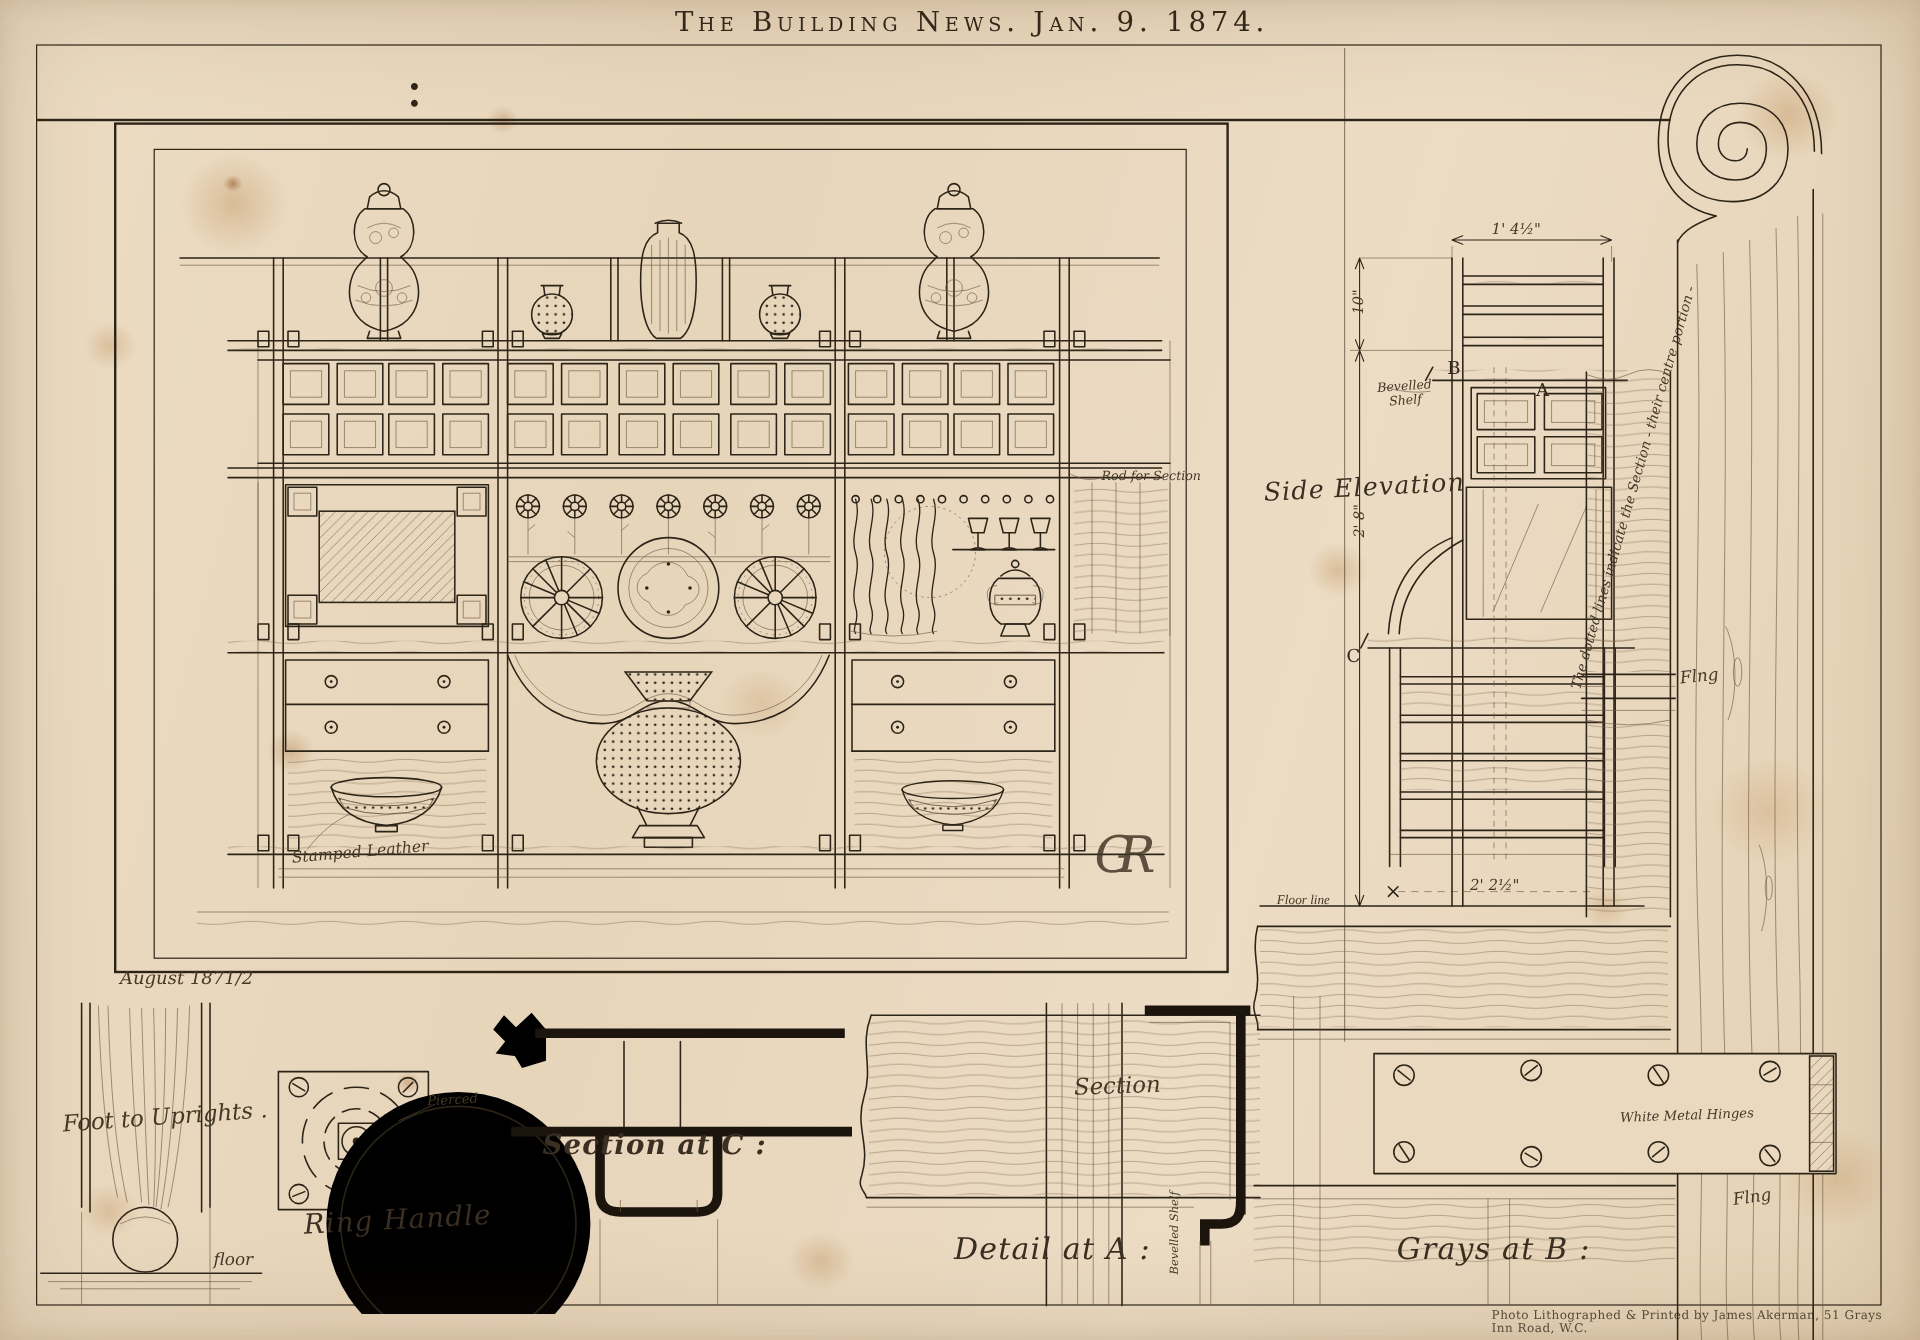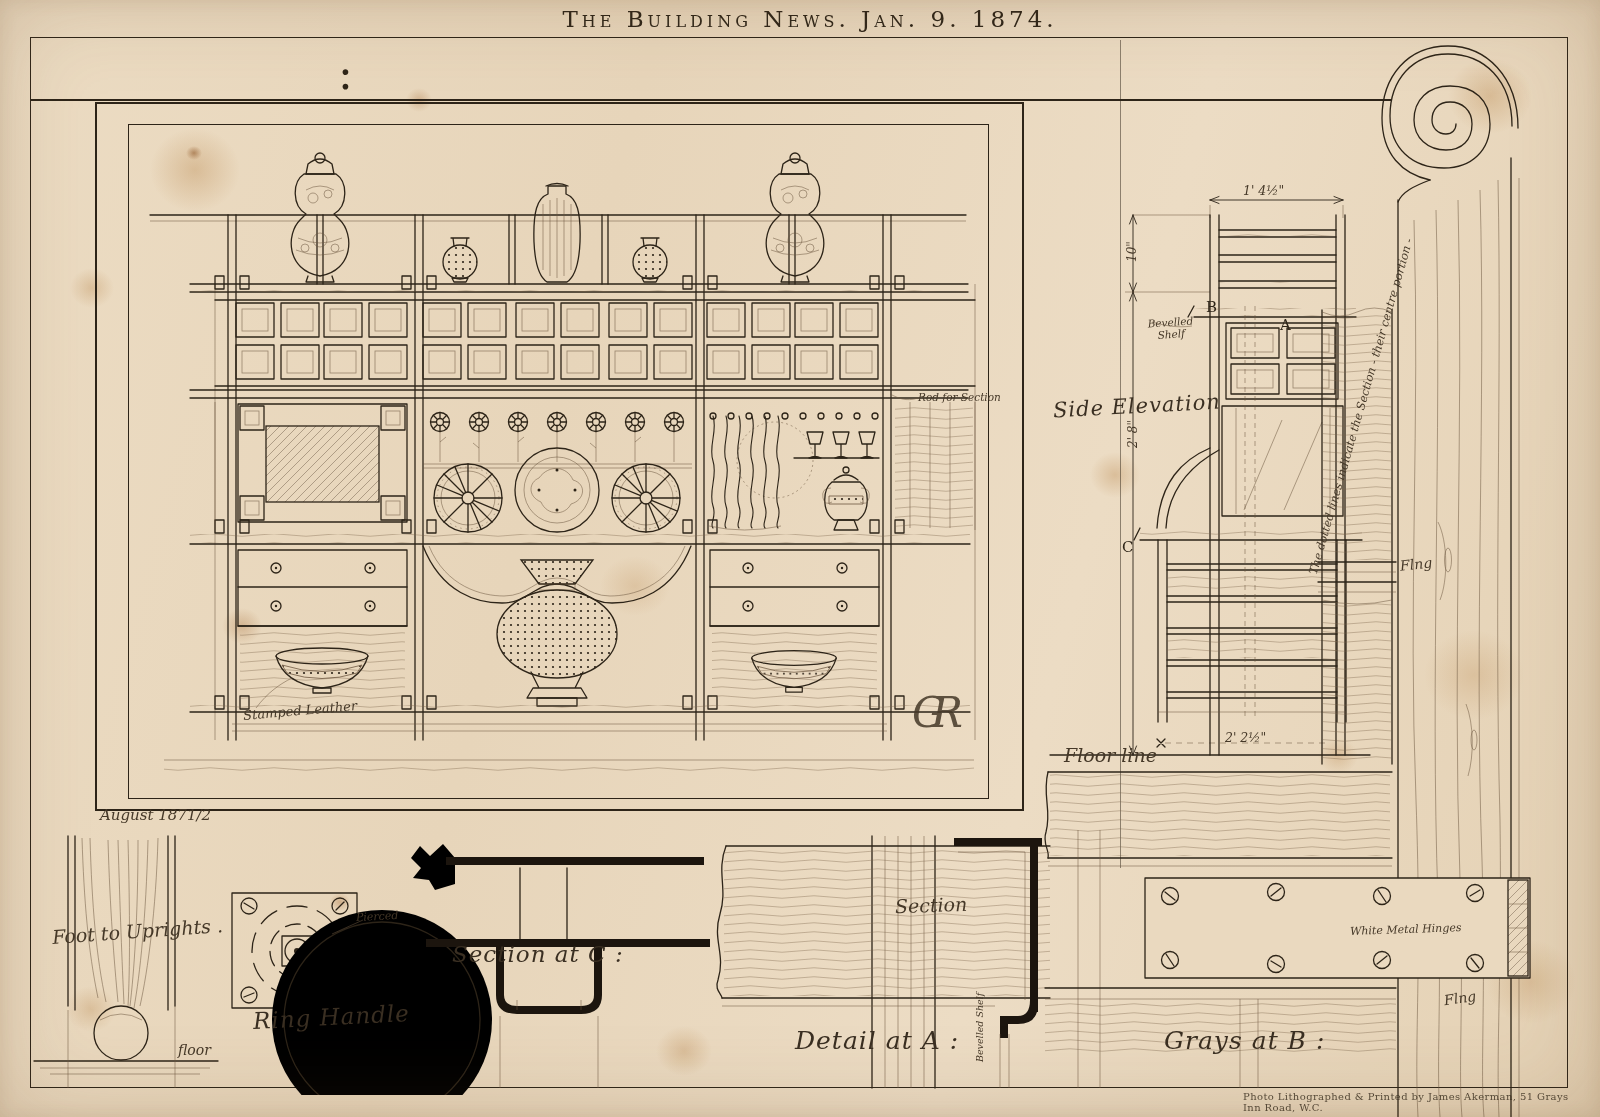--- a/index.html
+++ b/index.html
@@ -387,21 +387,21 @@
   <div class="hand vert-note" style="left:1126px;top:448px;font-size:12px;">2' 8"</div>
   <div class="hand" style="left:1225px;top:730px;font-size:12.5px;">2' 2½"</div>
   <div class="marker" style="left:1206px;top:298px;">B</div>
   <div class="marker" style="left:1280px;top:316px;">A</div>
   <div class="marker" style="left:1122px;top:538px;">C</div>
   <div class="hand" style="left:1148px;top:316px;font-size:10.5px;line-height:1.15;text-align:center;transform:rotate(-4deg);">
     <span>Bevelled</span><br>
     <span>Shelf</span>
   </div>
   <div class="hand" style="left:1306px;top:572px;font-size:11.5px;transform-origin:0 0;transform:rotate(-74deg);">The dotted lines indicate the Section - their centre portion -</div>
-  <div class="hand" style="left:1064px;top:744px;font-size:19px;">Floor line</div>
+  <div class="hand" style="left:1064px;top:744px;font-size:11px;font-family:Liberation Serif, serif;">Floor line</div>
   <div class="hand" style="left:1400px;top:556px;font-size:14px;transform:rotate(-6deg);">Flng</div>
 
   <svg class="abs" style="left:1378px;top:40px;" width="222" height="1077" viewBox="0 0 222 1077">
     <g>
       <path class="k" d="M140,88 C140,36 108,6 70,6 C30,6 4,36 4,78 C4,114 24,134 52,140"></path>
       <path class="k" d="M134,86 C134,40 106,14 70,14 C34,14 12,40 12,76 C12,108 34,128 66,128 C94,128 112,110 112,84 C112,60 96,46 72,46 C50,46 36,60 36,80 C36,98 50,110 68,110 C84,110 94,100 94,84 C94,70 84,62 72,62 C60,62 54,70 54,80 C54,88 60,94 68,94 C74,94 78,90 78,84"></path>
       <path class="k" d="M52,140 C36,146 24,152 20,162"></path>
     </g>
     <g>
       <path class="k" d="M20,160 V1077 M133,118 V1077"></path>
@@ -493,21 +493,21 @@
         <path class="lt" d="M1015,169 H1366"></path>
       <rect x="1015" y="171" width="351" height="55" fill="url(#grain)"></rect>
       <path class="lt" d="M1210,169 V258 M1228,169 V258"></path>
     </g>
   </svg>
 
   <div class="hand" style="left:52px;top:920px;font-size:19px;transform:rotate(-4deg);">Foot to Uprights .</div>
   <div class="hand" style="left:178px;top:1042px;font-size:14px;">floor</div>
   <div class="hand" style="left:356px;top:910px;font-size:11px;transform:rotate(-3deg);">Pierced</div>
   <div class="label-lg" style="left:253px;top:1004px;transform:rotate(-3deg);">Ring Handle</div>
-  <div class="label-lg" style="left:452px;top:941px;">Section at C :</div>
+  <div class="label-lg" style="left:452px;top:941px;font-weight:bold;">Section at C :</div>
   <div class="hand" style="left:895px;top:894px;font-size:19px;transform:rotate(-2deg);">Section</div>
   <div class="label-lg" style="left:795px;top:1026px;font-size:25px;font-style:italic;">Detail at A :</div>
   <div class="hand vert-note" style="left:974px;top:1062px;font-size:9.5px;">Bevelled Shelf</div>
   <div class="label-lg" style="left:1164px;top:1026px;font-size:25px;">Grays at B :</div>
   <div class="hand" style="left:1350px;top:923px;font-size:11px;transform:rotate(-2deg);">White Metal Hinges</div>
   <div class="hand" style="left:1444px;top:990px;font-size:14px;transform:rotate(-8deg);">Flng</div>
 
   <div class="credit" style="left:1243px;top:1091px;width:330px;">Photo Lithographed &amp; Printed by James Akerman, 51 Grays Inn Road, W.C.</div>
 
   <div class="vignette"></div>

